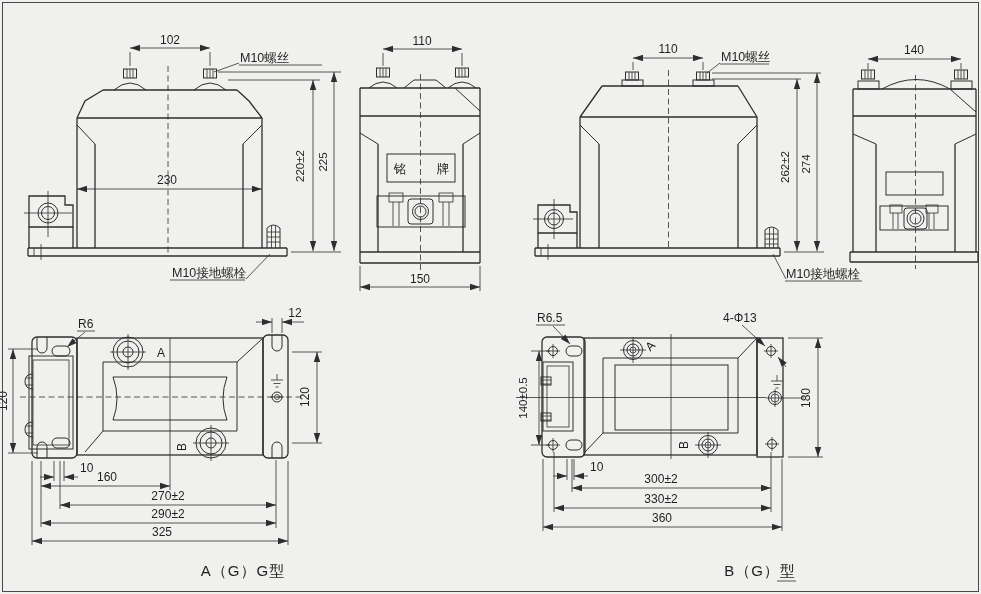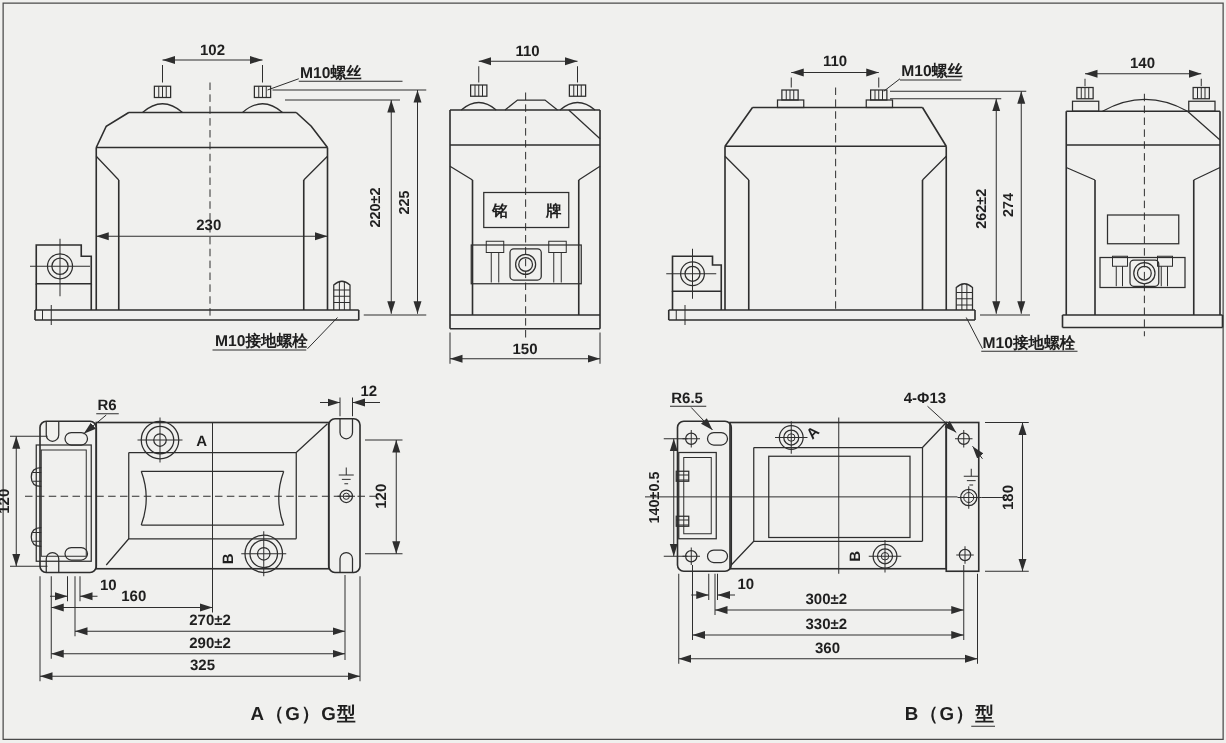--- a/index.html
+++ b/index.html
@@ -1,16 +1,16 @@
 <!DOCTYPE html>
 <html><head>
 <meta charset="utf-8">
 <style>
   html,body{margin:0;padding:0;background:#f0f0ee;}
-  #stage{width:981px;height:594px;position:relative;background:#f0f0ee;overflow:hidden;font-weight:bold;}
+  #stage{width:981px;height:594px;position:relative;background:#f0f0ee;overflow:hidden;}
   svg{display:block;}
   .ol{stroke:#2e2e2e;stroke-width:1.3;fill:none;stroke-linejoin:miter;stroke-linecap:butt;}
   .ml{stroke:#2e2e2e;stroke-width:1;fill:none;}
   .tl{stroke:#2e2e2e;stroke-width:0.8;fill:none;}
   .cl{stroke:#2e2e2e;stroke-width:0.8;fill:none;stroke-dasharray:6 3.5;}
   text{fill:#1f1f1f;font-family:"Liberation Sans",sans-serif;}
   .dim{font-size:12px;}
   .dimr{font-size:11.5px;}
   .cjk{font-size:12.5px;}
   .ttl{font-size:15px;letter-spacing:1px;}

